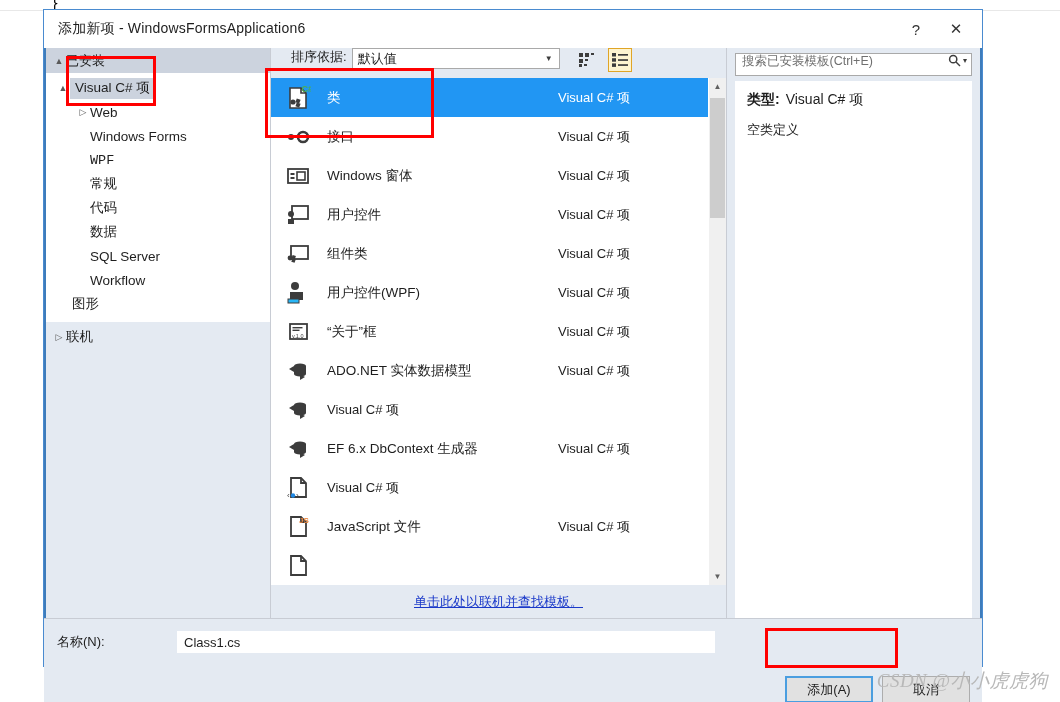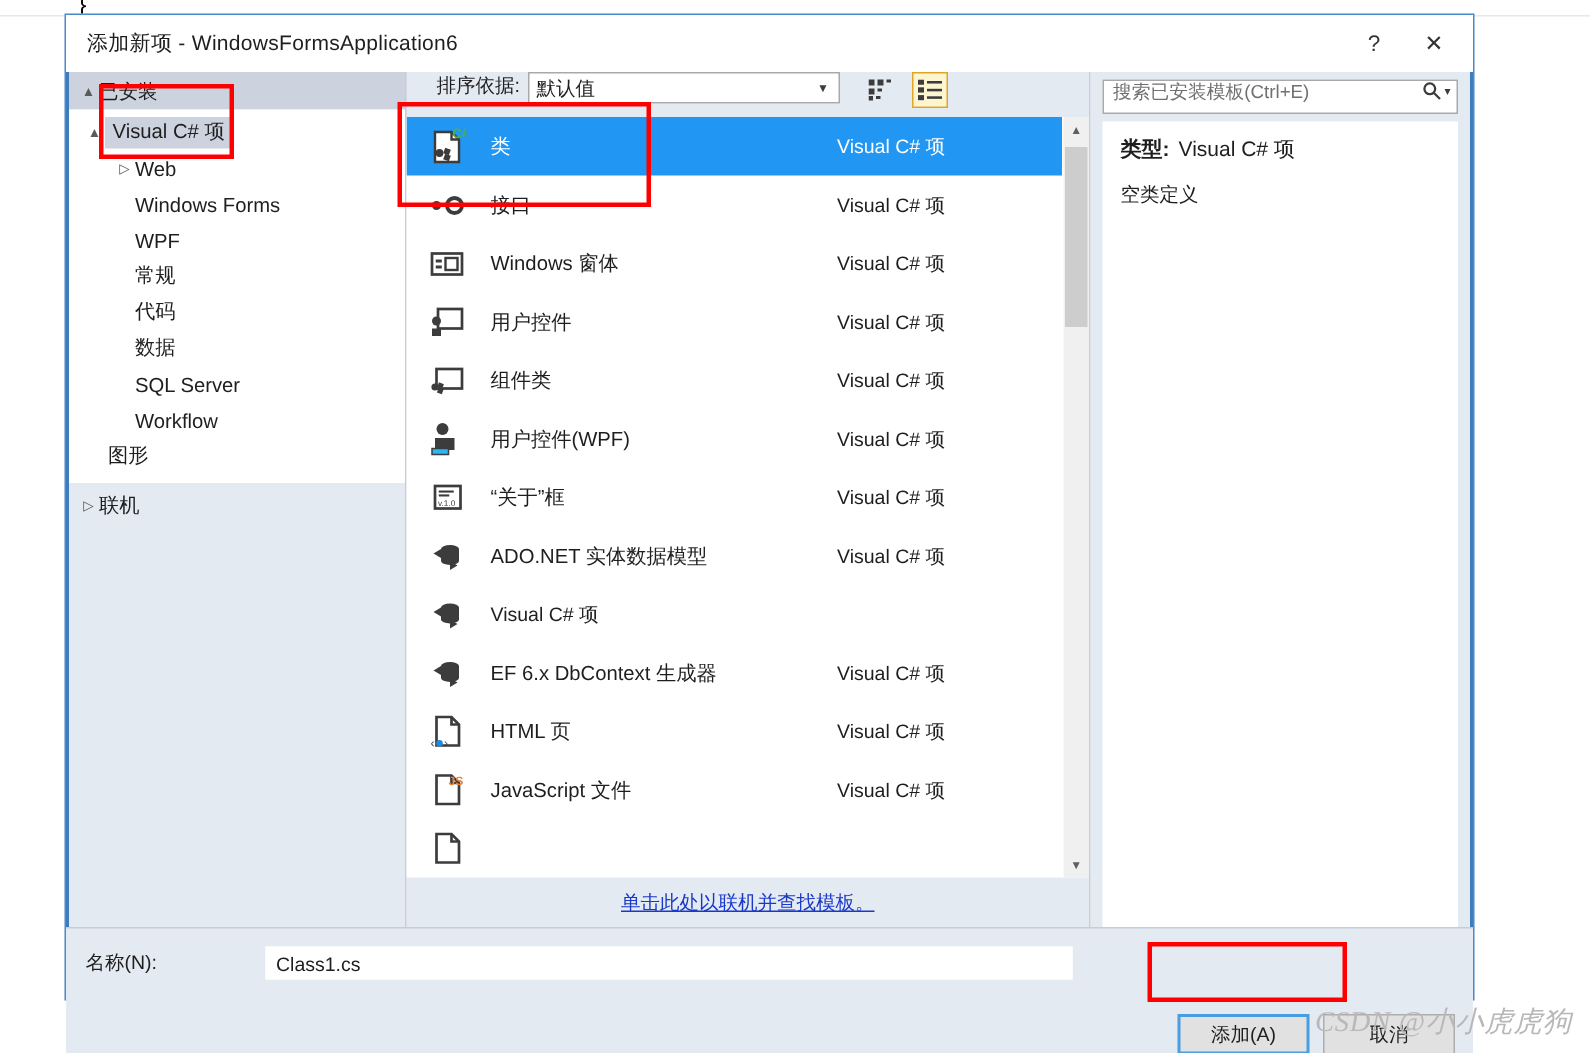--- a/index.html
+++ b/index.html
@@ -482,21 +482,21 @@
           <span class="arrow">▲</span>
           <span class="lbl">Visual C# 项</span>
         </div>
         <div class="tree-row" style="padding-left:30px;">
           <span class="arrow">▷</span>
           <span class="lbl">Web</span>
         </div>
         <div class="tree-row" style="padding-left:44px;">
           <span class="lbl">Windows Forms</span>
         </div>
-        <div class="tree-row" style="padding-left:44px;">
+        <div class="tree-row" style="padding-left:44px;font-family:Liberation Mono, monospace;">
           <span class="lbl">WPF</span>
         </div>
         <div class="tree-row" style="padding-left:44px;">
           <span class="lbl">常规</span>
         </div>
         <div class="tree-row" style="padding-left:44px;">
           <span class="lbl">代码</span>
         </div>
         <div class="tree-row" style="padding-left:44px;">
           <span class="lbl">数据</span>
@@ -684,21 +684,20 @@
           <div class="list-item">
             <span class="li-icon">
               <svg width="26" height="26" viewBox="0 0 26 26">
                 <path d="M6 3 h10 l5 5 v14 h-15 z" fill="#ffffff" stroke="#3c3c3c" stroke-width="1.8"></path>
                 <path d="M16 3 v5 h5" fill="none" stroke="#3c3c3c" stroke-width="1.8"></path>
                 <text x="2" y="23" font-size="8" font-family="Liberation Sans, sans-serif" fill="#3c3c3c">‹</text>
                 <circle cx="8" cy="20.5" r="2.2" fill="#1e88e5"></circle>
                 <text x="11" y="23" font-size="8" font-family="Liberation Sans, sans-serif" fill="#3c3c3c">›</text>
               </svg>
             </span>
-            <span class="li-name">HTML 页</span>
             <span class="li-type">Visual C# 项</span>
           </div>
 
           <div class="list-item">
             <span class="li-icon">
               <svg width="26" height="26" viewBox="0 0 26 26">
                 <path d="M6 3 h10 l5 5 v14 h-15 z" fill="#ffffff" stroke="#3c3c3c" stroke-width="1.8"></path>
                 <path d="M16 3 v5 h5" fill="none" stroke="#3c3c3c" stroke-width="1.8"></path>
                 <text x="14" y="9" font-size="8" font-family="Liberation Sans, sans-serif" fill="#e8833a" font-weight="bold">JS</text>
               </svg>

